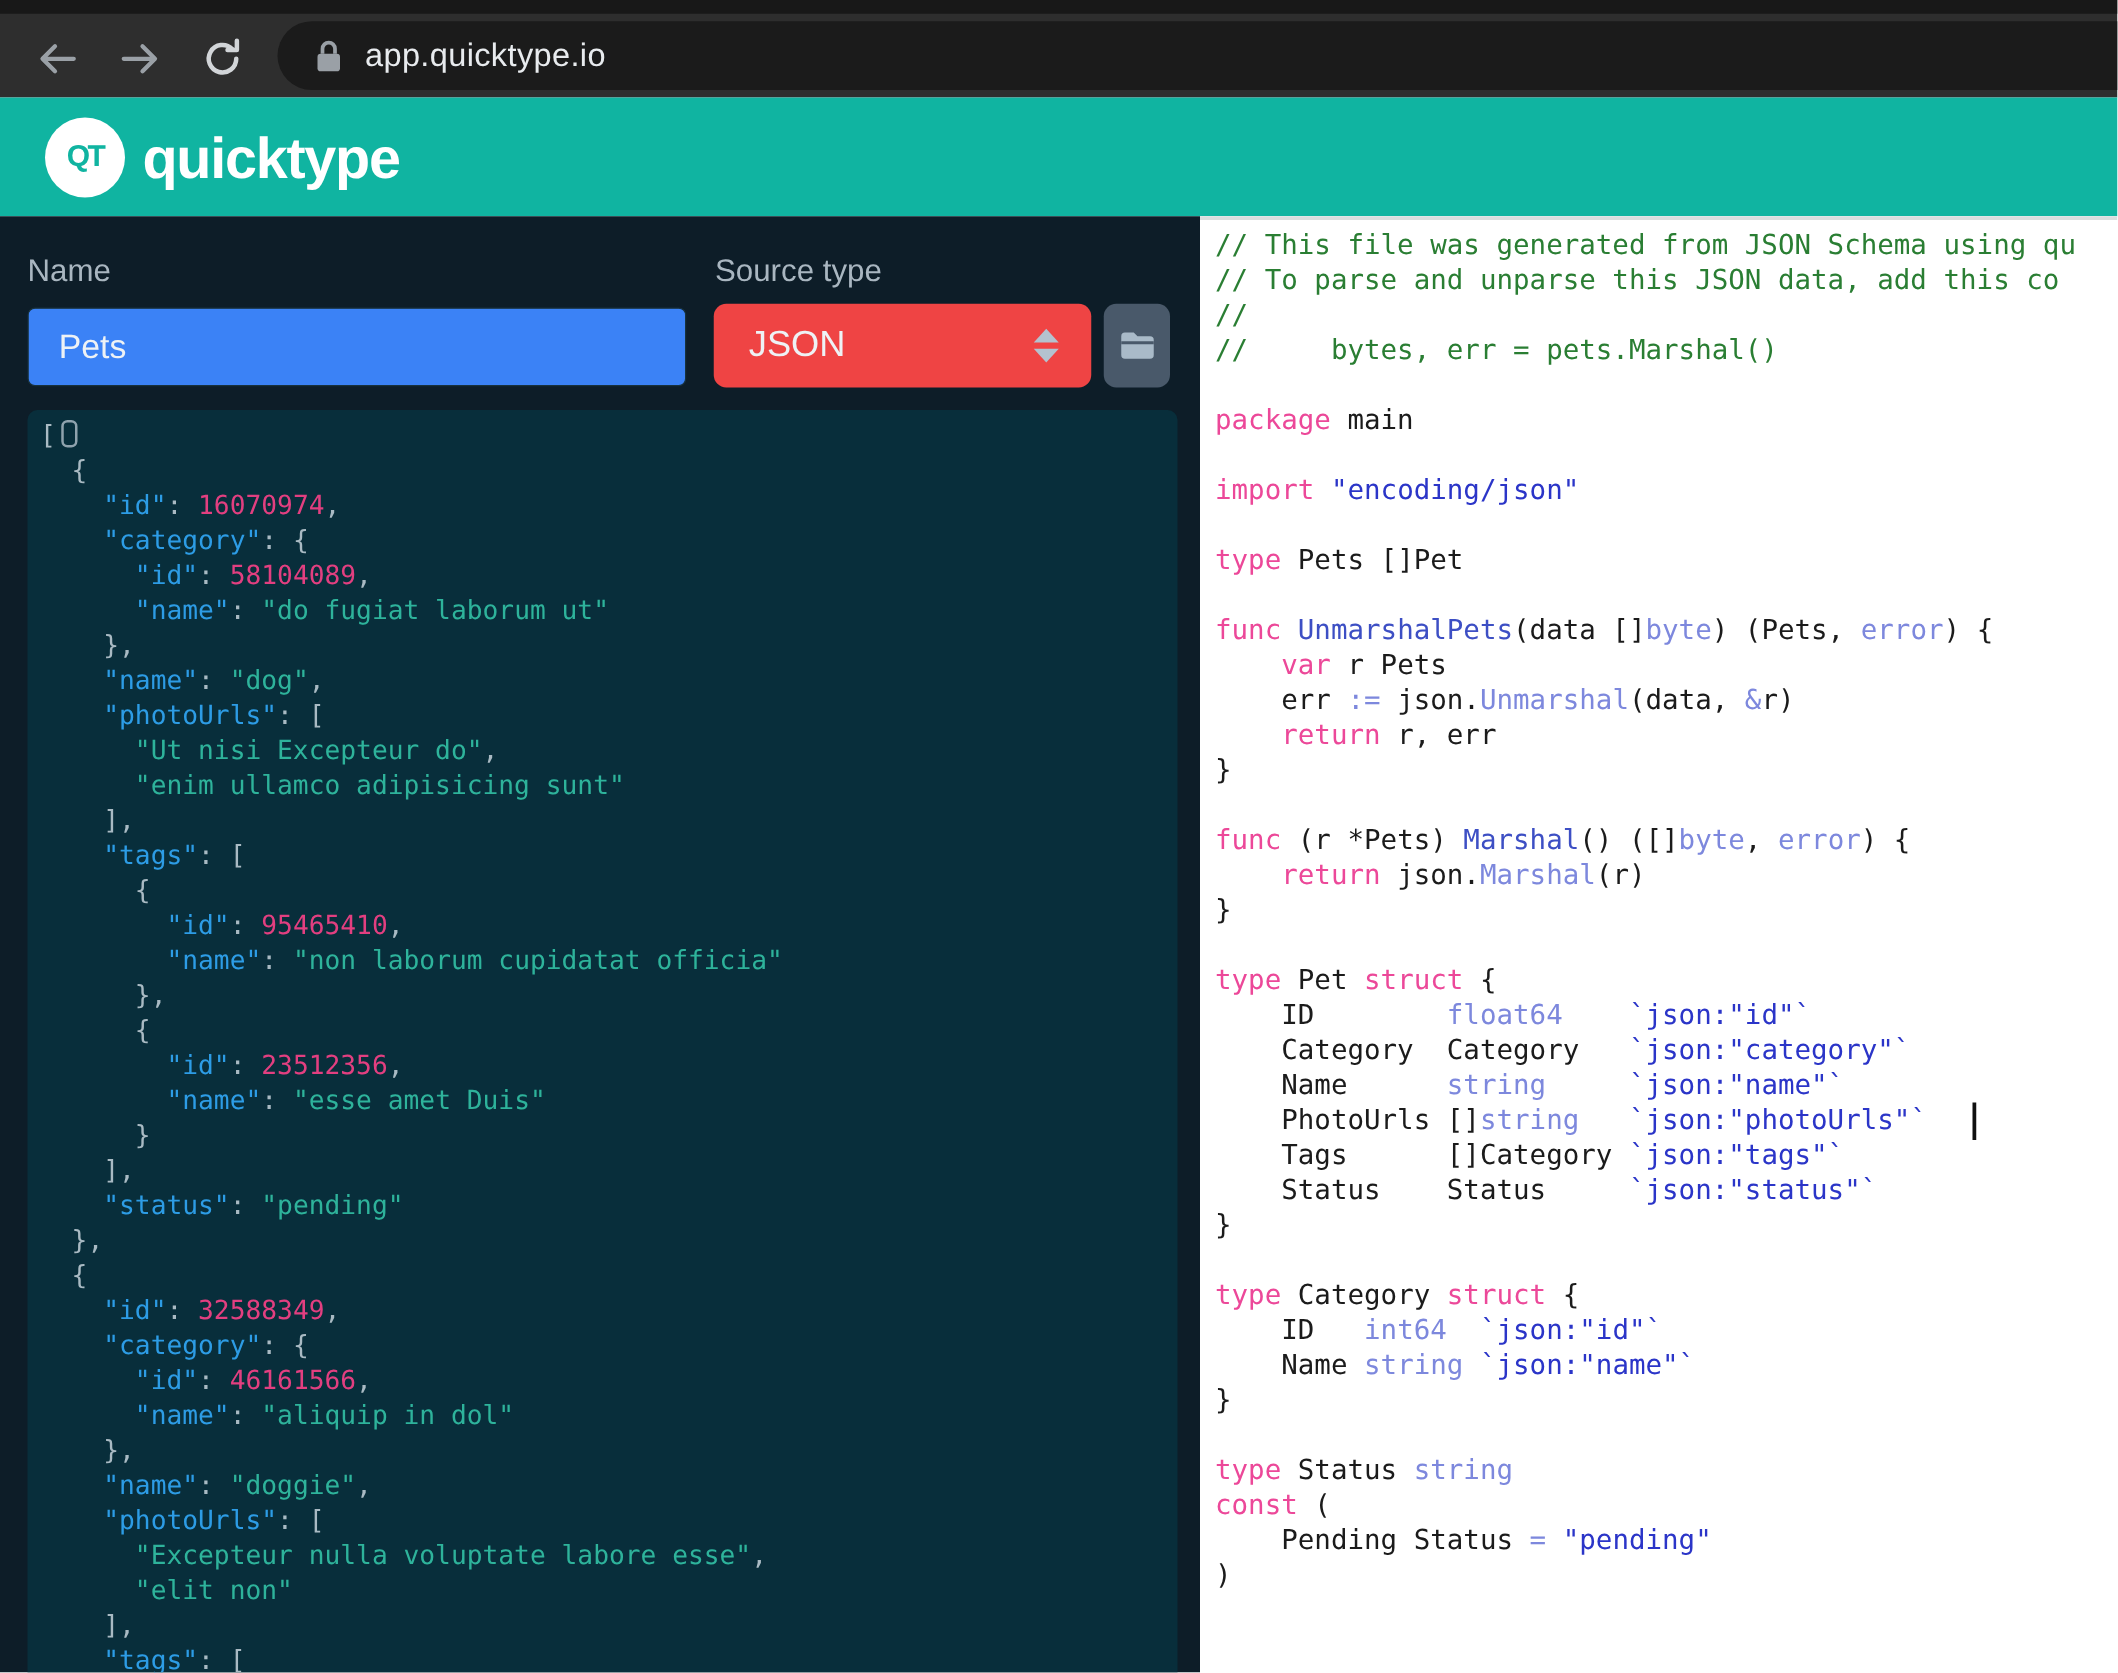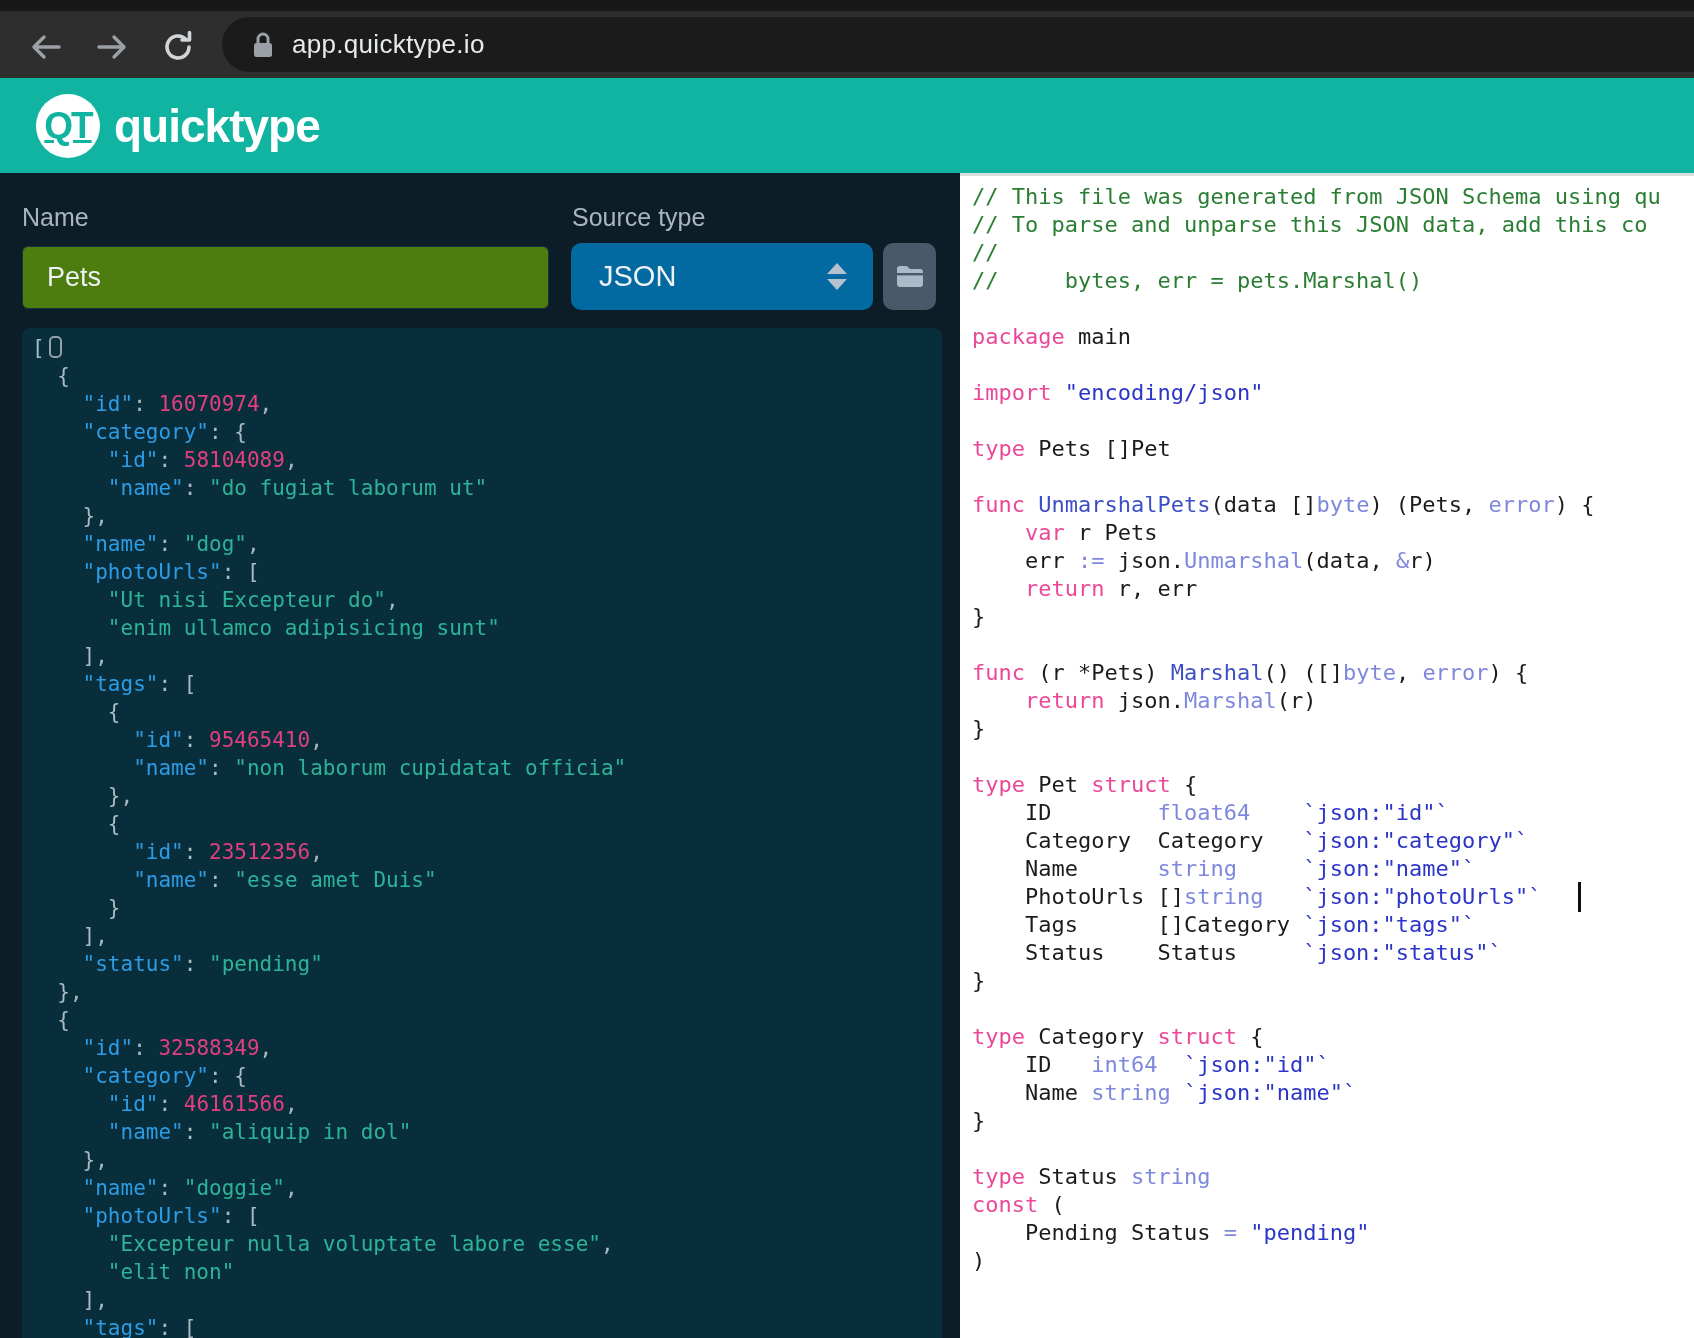--- a/index.html
+++ b/index.html
@@ -16,34 +16,34 @@
   .url-pill { position:absolute; left:222px; top:17px; width:1472px; height:55px;
               background:#1b1b1b; border-radius:28px 0 0 28px; display:flex; align-items:center; }
   .url-pill .lock { margin-left:30px; }
   .url-text { color:#e8ebee; font-size:26px; margin-left:18px; letter-spacing:.3px; }
 
   
   #brandbar { position:absolute; left:0; top:78px; width:1694px; height:95px; background:#10b4a1;
               display:flex; align-items:center; }
   .logo-circle { width:64px; height:64px; border-radius:50%; background:#ffffff; margin-left:36px;
                  display:flex; align-items:center; justify-content:center; }
-  .logo-mono { color:#10b4a1; font-weight:bold; font-size:37px; letter-spacing:-2px;text-decoration:underline; }
+  .logo-mono { color:#10b4a1; font-weight:bold; font-size:24px; letter-spacing:-2px; }
   .wordmark { color:#ffffff; font-weight:bold; font-size:46px; margin-left:14px; letter-spacing:-1px; }
 
   
   #leftpanel { position:absolute; left:0; top:173px; width:960px; height:1165px; background:#0d1d28; }
   .field-label { position:absolute; color:#a9b6c0; font-size:25px; }
   #name-label { left:22px; top:30px; }
   #source-label { left:572px; top:30px; }
   #name-input { position:absolute; left:22px; top:73px; width:527px; height:63px;
-                background:#4d7c0f; border:1px solid #17313d; border-radius:6px;
+                background:#3b82f6; border:1px solid #17313d; border-radius:6px;
                 color:#eef2f5; font-size:27px; padding-left:24px;
                 font-family:"Liberation Sans", sans-serif; outline:none; }
   #source-select { position:absolute; left:571px; top:70px; width:302px; height:67px;
-                   background:#0369a1; border-radius:10px; display:flex; align-items:center;
+                   background:#ef4444; border-radius:10px; display:flex; align-items:center;
                    cursor:pointer; }
   #source-select .sel-text { color:#eef2f5; font-size:29px; margin-left:28px; flex:1; }
   .updown { display:flex; flex-direction:column; gap:5px; margin-right:26px; }
   .updown .tri-up   { width:0; height:0; border-left:10px solid transparent; border-right:10px solid transparent; border-bottom:11px solid #b4c2cf; }
   .updown .tri-down { width:0; height:0; border-left:10px solid transparent; border-right:10px solid transparent; border-top:11px solid #b4c2cf; }
   #open-file-btn { position:absolute; left:883px; top:70px; width:53px; height:67px;
                    background:#49596a; border:none; border-radius:10px; display:flex;
                    align-items:center; justify-content:center; cursor:pointer; }
 
   

